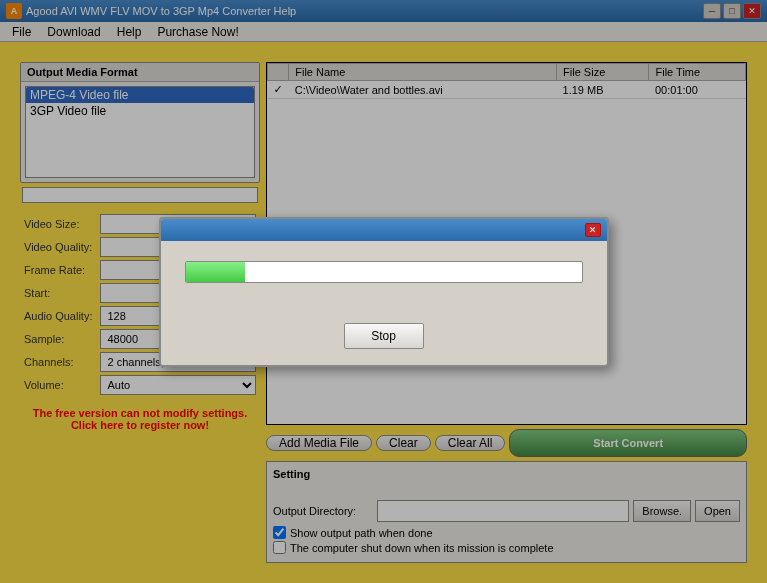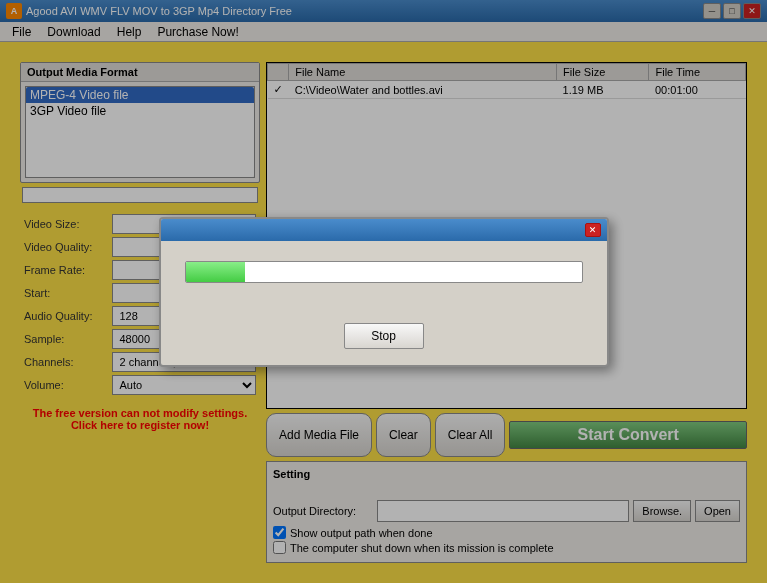--- a/index.html
+++ b/index.html
@@ -148,21 +148,21 @@
       background: white;
       border: 1px solid #888;
       padding: 1px 4px;
       font-size: 11px;
       flex: 1;
     }
 
     .settings-grid {
       display: grid;
       grid-template-columns: auto 1fr;
-      gap: 3px 20px;
+      gap: 3px 8px;
       padding: 4px;
     }
     .setting-label {
       font-size: 11px;
       color: #333;
       display: flex;
       align-items: center;
     }
     .setting-input {
       background: white;
@@ -231,38 +231,38 @@
       text-align: center;
     }
 
     
     .button-row {
       display: flex;
       gap: 4px;
       align-items: center;
     }
     .btn {
-      height: 44px;
+      height: 16px;
       border: 1px solid #888;
       background: linear-gradient(to bottom, #f8f8f8, #d8d5d0);
       cursor: pointer;
       font-size: 12px;
       padding: 0 12px;
       border-radius: 10px;
     }
     .btn-start {
       height: 28px;
       border: 1px solid #666;
       background: linear-gradient(to bottom, #80cc80, #448844);
       cursor: pointer;
-      font-size: 16px;
+      font-size: 11px;
       font-weight: bold;
       color: white;
       padding: 0 16px;
-      border-radius: 2px;
+      border-radius: 10px;
       flex: 1;
     }
 
     
     .settings-section {
       border: 1px solid #888;
       background: #f0ede8;
       padding: 6px;
     }
     .settings-section-title {
@@ -397,21 +397,21 @@
     }
   </style>
 </head>
 <body>
 
 <div class="title-bar">
   <div class="title-bar-left">
     <div class="title-bar-icon">
       <span>A</span>
     </div>
-    <span class="title-bar-text">Agood AVI WMV FLV MOV to 3GP Mp4 Directory Free</span>
+    <span class="title-bar-text">Agood AVI WMV FLV MOV to 3GP Mp4 Converter Help</span>
   </div>
   <div class="title-bar-controls">
     <button class="title-btn">─</button>
     <button class="title-btn">□</button>
     <button class="title-btn close-btn">✕</button>
   </div>
 </div>
 
 <div class="menu-bar">
   <span class="menu-item">File</span>

